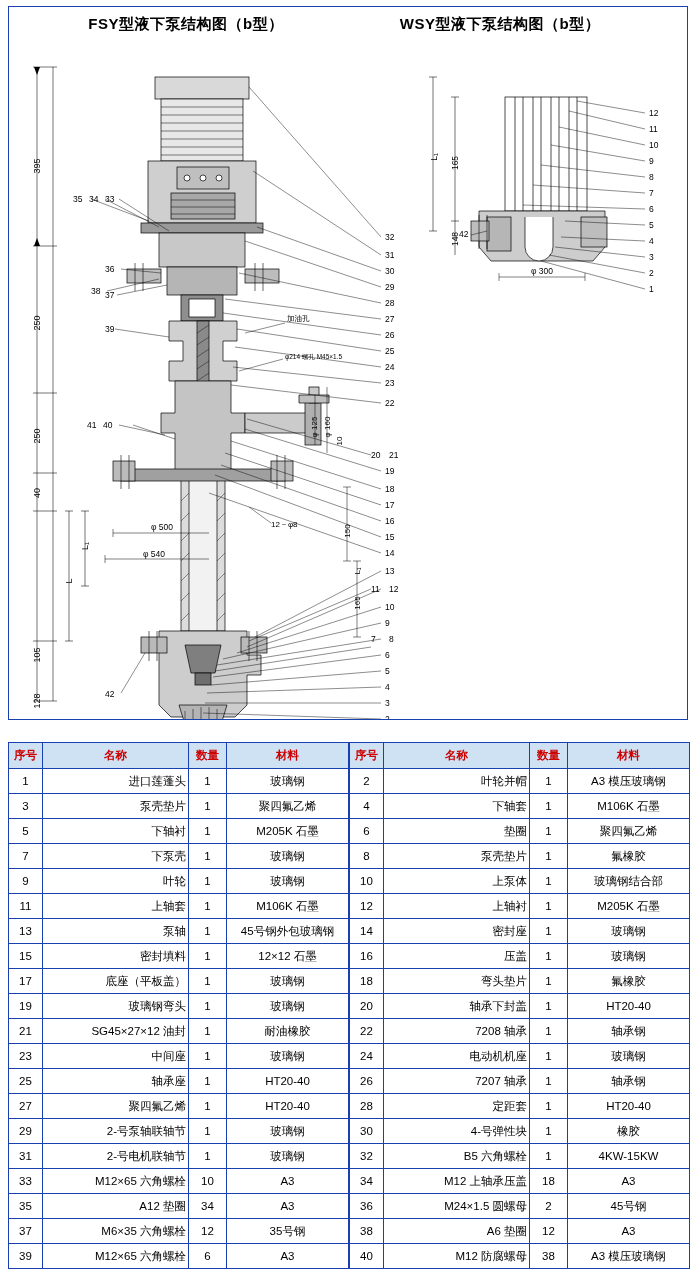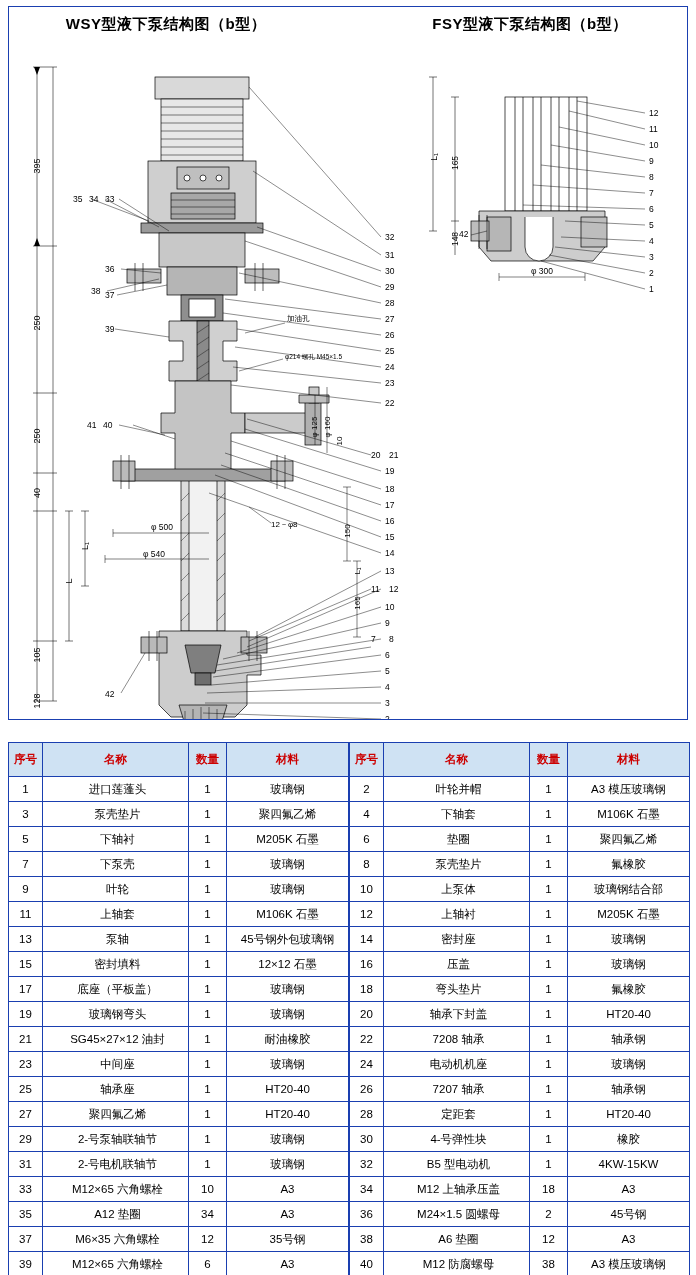--- a/index.html
+++ b/index.html
@@ -53,40 +53,40 @@
     text-align: center;
     vertical-align: middle;
     padding: 0 2px;
     overflow: hidden;
     white-space: nowrap;
   }
   table.parts th {
     background: #cfe2f3;
     font-weight: bold;
     color: #cc0000;
-    height: 34px;
+    height: 26px;
     line-height: 1.1;
   }
-  table.parts td.name { text-align: center; padding-left: 6px; }
+  table.parts td.name { text-align: right; padding-left: 6px; }
   col.c-no { width: 34px; }
   col.c-name { width: 146px; }
   col.c-qty { width: 38px; }
   col.c-mat { width: 122px; }
   .hdr-no { font-size: 11.5px; line-height: 1.05; }
 </style>
 </head>
 <body>
 
 <div class="page">
 
   <div class="diagram-panel">
 
     <div class="diagram-titles">
+      <div class="diagram-title left">FSY型液下泵结构图（b型）</div>
       <div class="diagram-title right">WSY型液下泵结构图（b型）</div>
-      <div class="diagram-title left">FSY型液下泵结构图（b型）</div>
     </div>
 
     <svg class="dwg" viewBox="0 0 680 678">
       <g fill="none" stroke="#000" stroke-width="0.7">
 
         <g stroke-width="0.55">
 
           <line x1="28" y1="26" x2="28" y2="660"></line>
           <line x1="44" y1="26" x2="44" y2="660"></line>
 
@@ -724,21 +724,21 @@
             <td>HT20-40</td>
           </tr>
         <tr>
             <td>30</td>
             <td class="name">4-号弹性块</td>
             <td>1</td>
             <td>橡胶</td>
           </tr>
         <tr>
             <td>32</td>
-            <td class="name">B5 型电动机</td>
+            <td class="name">B5 六角螺栓</td>
             <td>1</td>
             <td>4KW-15KW</td>
           </tr>
         <tr>
             <td>34</td>
             <td class="name">M12 上轴承压盖</td>
             <td>18</td>
             <td>A3</td>
           </tr>
         <tr>

